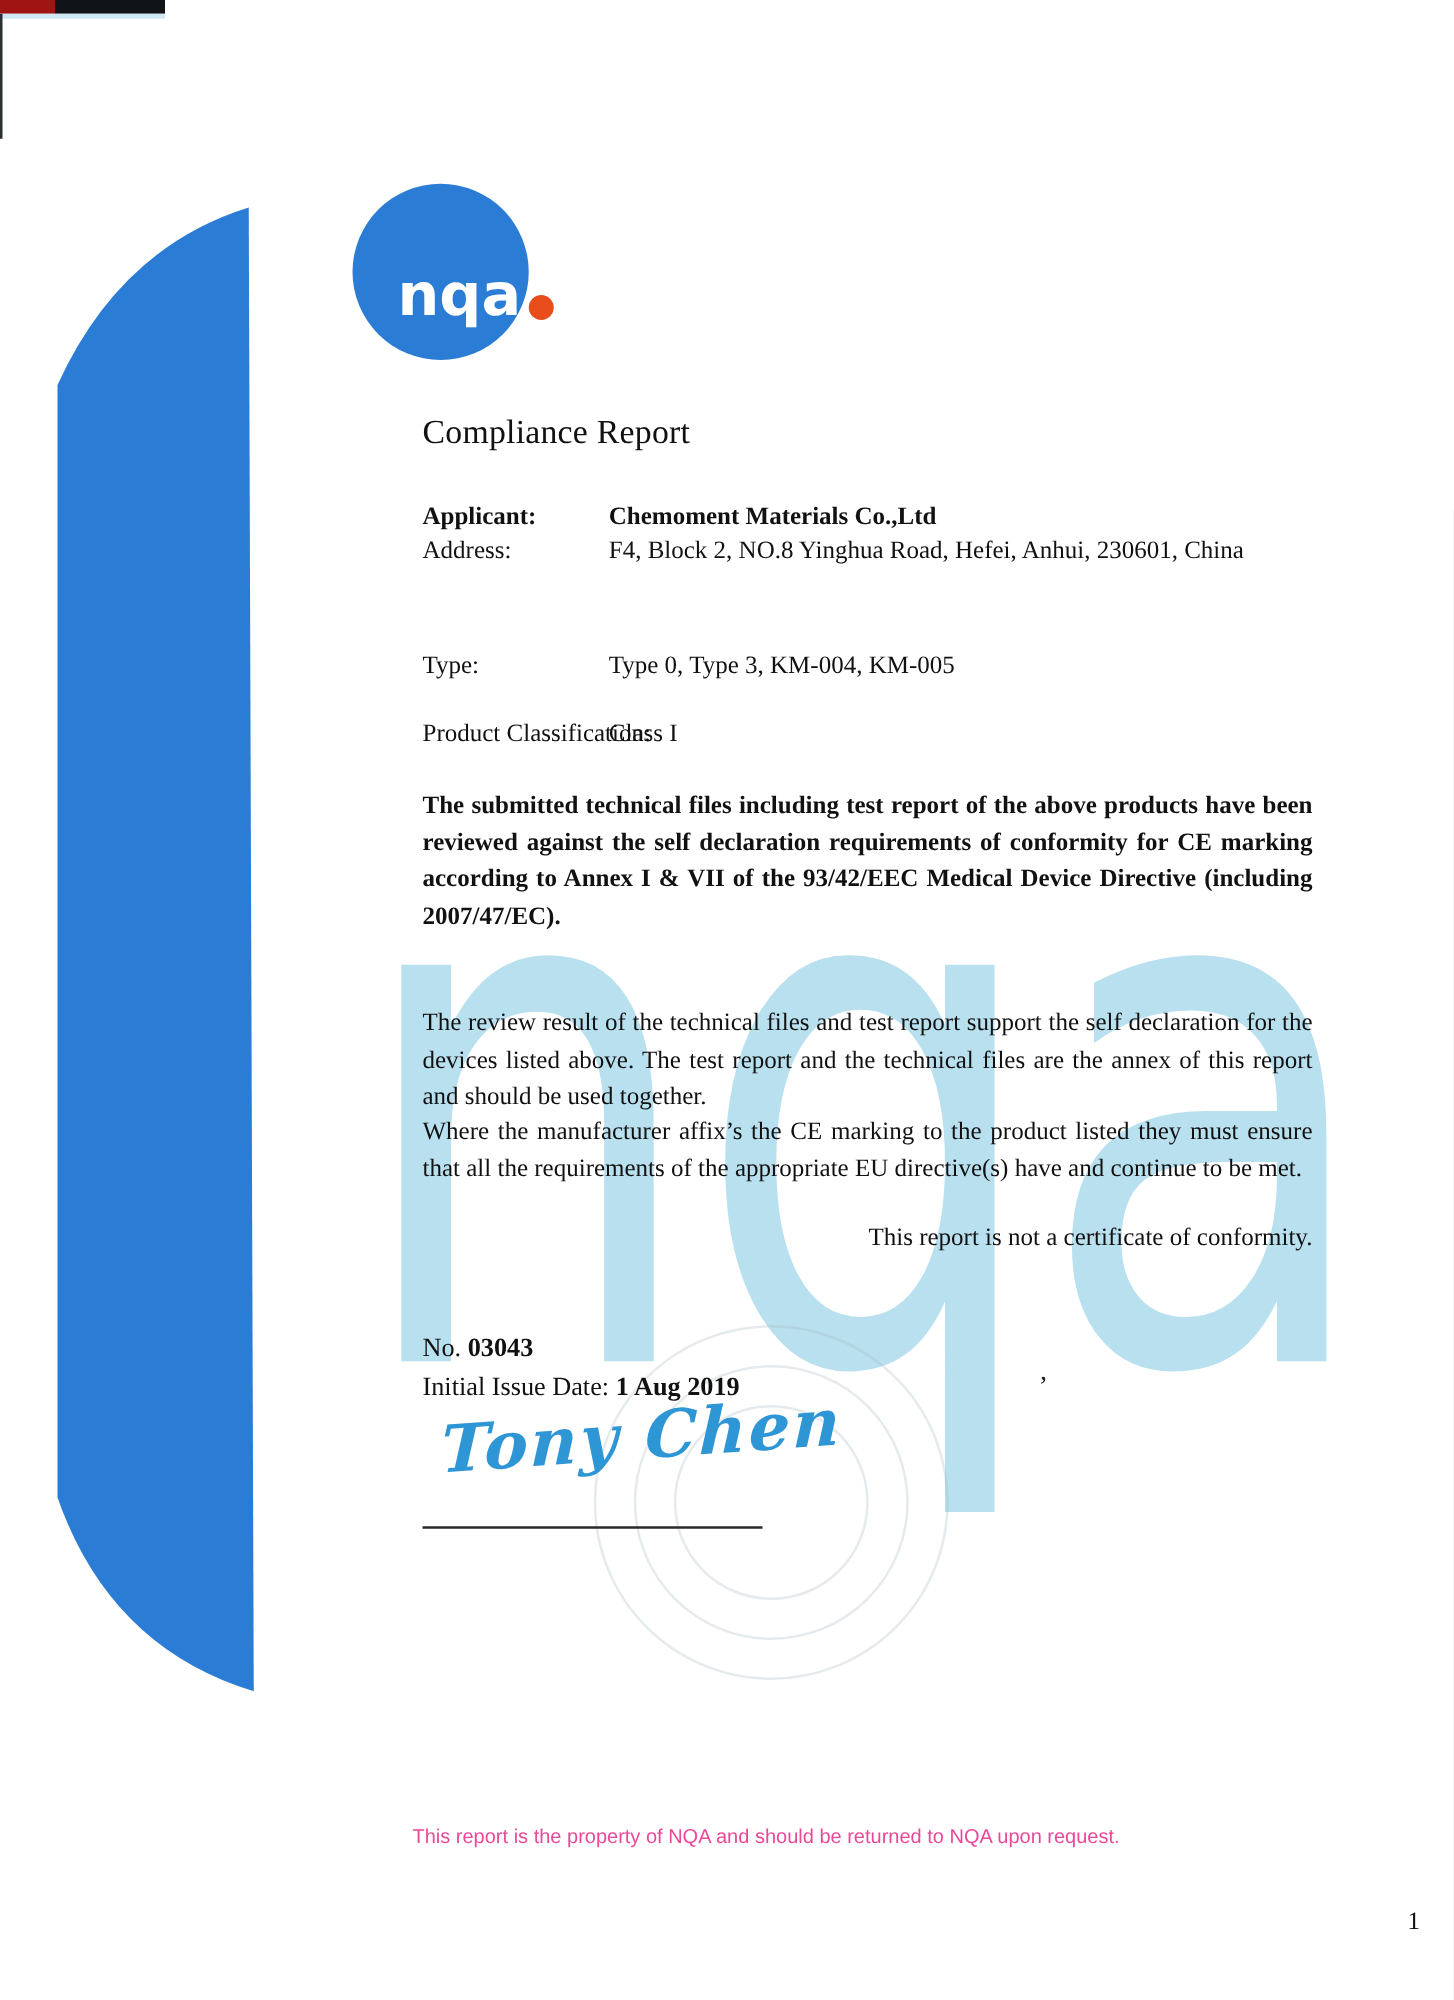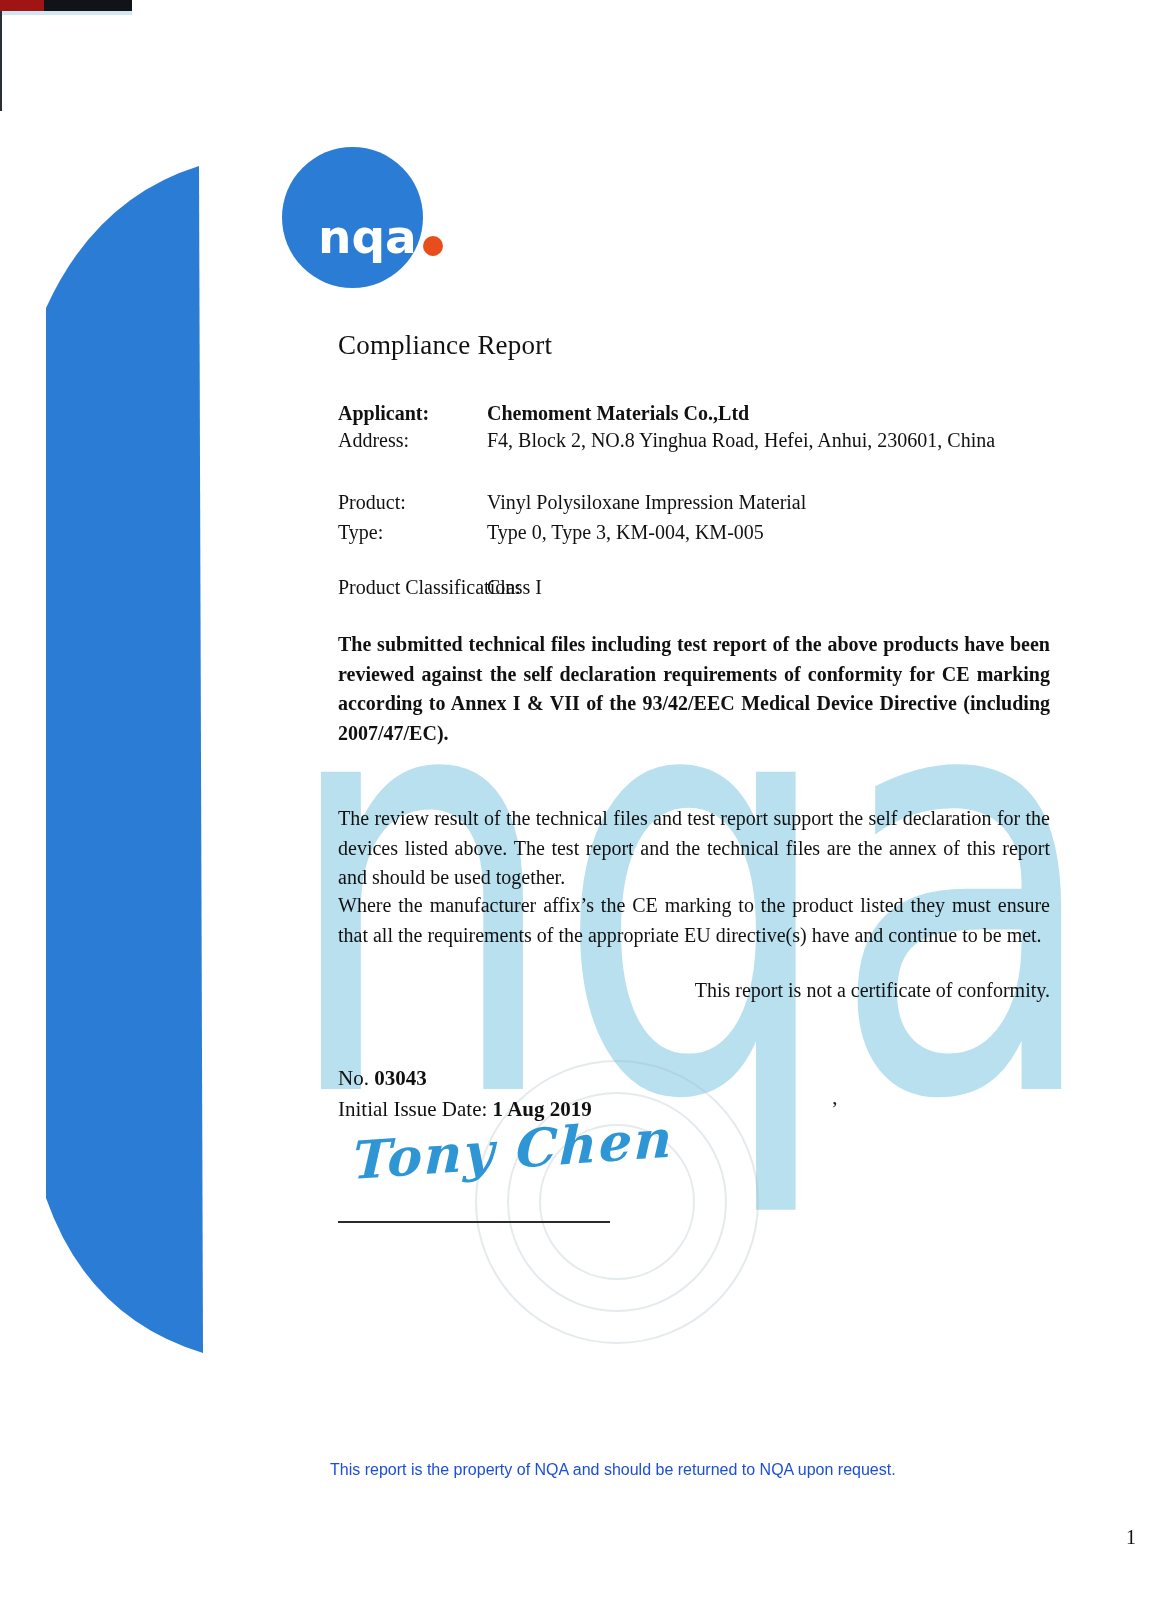--- a/index.html
+++ b/index.html
@@ -65,21 +65,21 @@
     font-size:52px; color:var(--signature-blue,#2f96d5);
     transform:rotate(-4deg) skewX(-6deg); transform-origin:left bottom;
     letter-spacing:2px; white-space:nowrap;
   }
   #signature-line{left:338px;top:1221px;width:272px;height:2px;background:#2b2b2b;z-index:4;}
   #role-row{left:338px;top:1232px;font-size:21px;z-index:4;width:400px;}
   #role-label{display:inline-block;}
   #signature-label{position:absolute;left:167px;}
   #footer-note{
     left:330px;top:1461px;z-index:4;
-    font-family:"Liberation Sans", sans-serif; font-size:16px; color:#1d4ed8;text-align:center;
+    font-family:"Liberation Sans", sans-serif; font-size:16px; color:#ec4899;text-align:center;
   }
   #page-number{left:1126px;top:1526px;font-size:20px;z-index:4;}
 </style>
 </head>
 <body>
 
 <div id="page" style="--brand-blue: #2b7cd5; --watermark-blue: #b9e0ee; --signature-blue: #2f96d5; --accent-orange: #e84e1b; --bar-red: #a01414;">
 
   <div class="abs" id="topbar-red"></div>
   <div class="abs" id="topbar-black"></div>
@@ -103,24 +103,20 @@
   <div class="abs content" id="title">Compliance Report</div>
 
   <div class="abs content field-row" id="field-0">
     <span class="field-label">Applicant:</span>
     <span class="field-value">Chemoment Materials Co.,Ltd</span>
   </div>
   <div class="abs content field-row" id="field-1">
     <span class="field-label">Address:</span>
     <span class="field-value">F4, Block 2, NO.8 Yinghua Road, Hefei, Anhui, 230601, China</span>
   </div>
-  <div class="abs content field-row" id="field-2">
-    <span class="field-label">Product:</span>
-    <span class="field-value">Vinyl Polysiloxane Impression Material</span>
-  </div>
   <div class="abs content field-row" id="field-3">
     <span class="field-label">Type:</span>
     <span class="field-value">Type 0, Type 3, KM-004, KM-005</span>
   </div>
   <div class="abs content field-row" id="field-4">
     <span class="field-label">Product Classification:</span>
     <span class="field-value">Class I</span>
   </div>
 
   <div class="abs content para" id="para-1">The submitted technical files including test report of the above products have been reviewed against the self declaration requirements of conformity for CE marking according to Annex I &amp; VII of the 93/42/EEC Medical Device Directive (including 2007/47/EC).</div>

